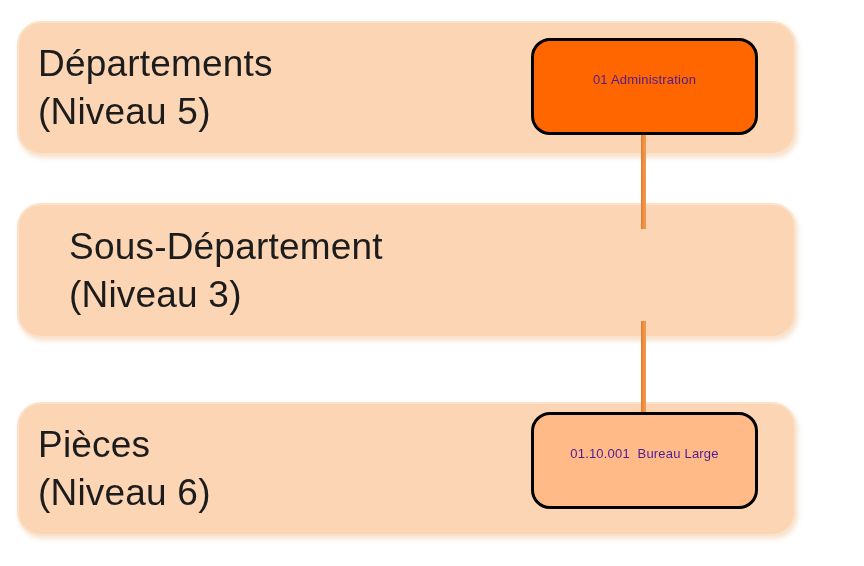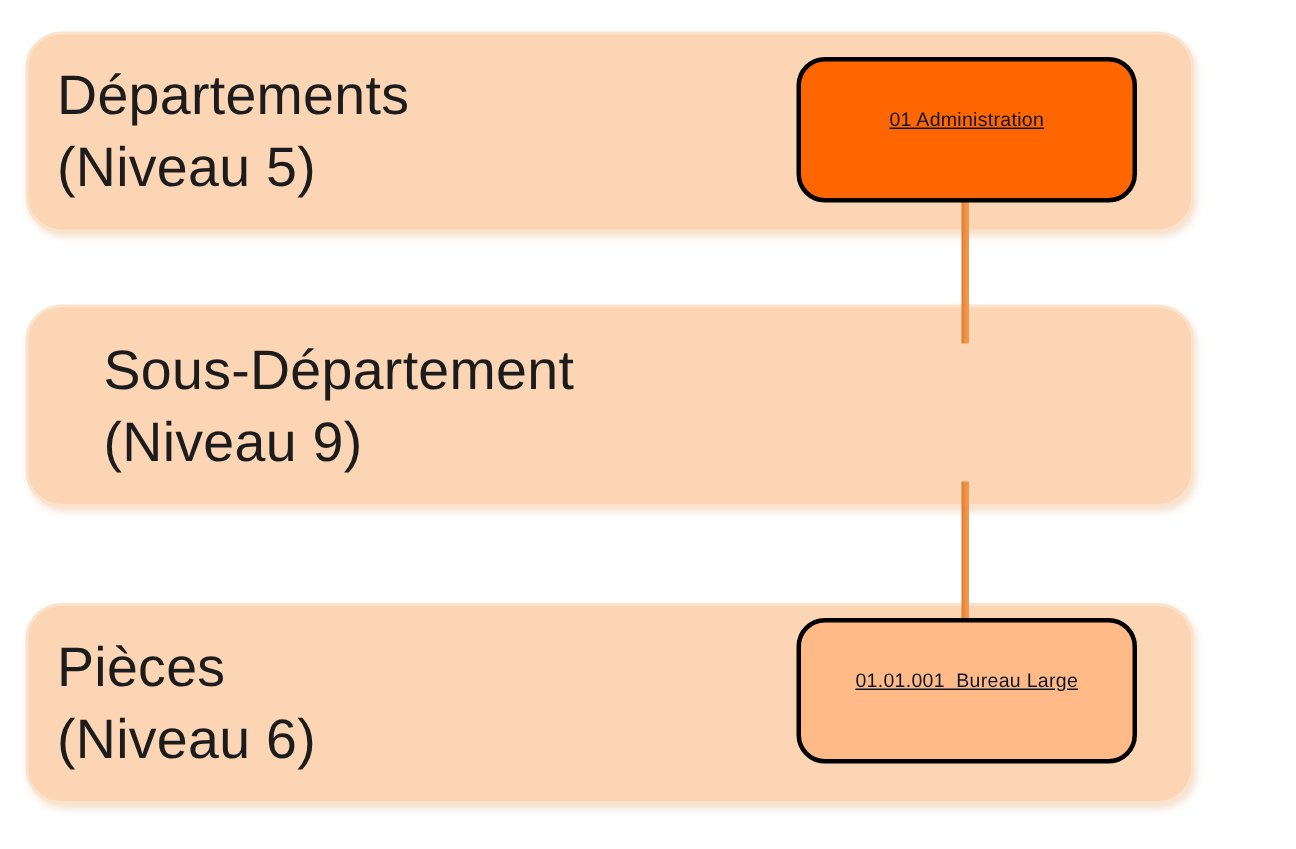--- a/index.html
+++ b/index.html
@@ -42,58 +42,57 @@
     height:97px;
     border:3px solid #000000;
     border-radius:19px;
     box-sizing:border-box;
     display:flex;
     align-items:center;
     justify-content:center;
     padding-bottom:15px;
   }
   .node-text{
-    color:#0f172a;
+    color:#4c1d95;
     font-size:13px;
     white-space:pre;
     letter-spacing:0.2px;
-    text-decoration:underline;
   }
 </style>
 </head>
 <body>
 
 <div class="canvas">
 
   <div class="band" style="top:21px;height:134px;">
     <div class="band-label">
       <div>Départements</div>
       <div>(Niveau 5)</div>
     </div>
   </div>
 
   <div class="band" style="top:203px;height:135px;padding-left:31px;">
     <div class="band-label">
       <div>Sous-Département</div>
-      <div>(Niveau 9)</div>
+      <div>(Niveau 3)</div>
     </div>
   </div>
 
   <div class="band" style="top:402px;height:134px;">
     <div class="band-label">
       <div>Pièces</div>
       <div>(Niveau 6)</div>
     </div>
   </div>
 
   <div class="connector" style="top:133px;height:96px;"></div>
   <div class="connector" style="top:321px;height:93px;"></div>
 
   <div class="node" style="top: 38px; background: rgb(255, 102, 0);">
     <span class="node-text">01 Administration</span>
   </div>
 
 
   <div class="node" style="top: 412px; background: rgb(255, 186, 136);">
-    <span class="node-text">01.01.001  Bureau Large</span>
+    <span class="node-text">01.10.001  Bureau Large</span>
   </div>
 
 </div>
 
 </body></html>

